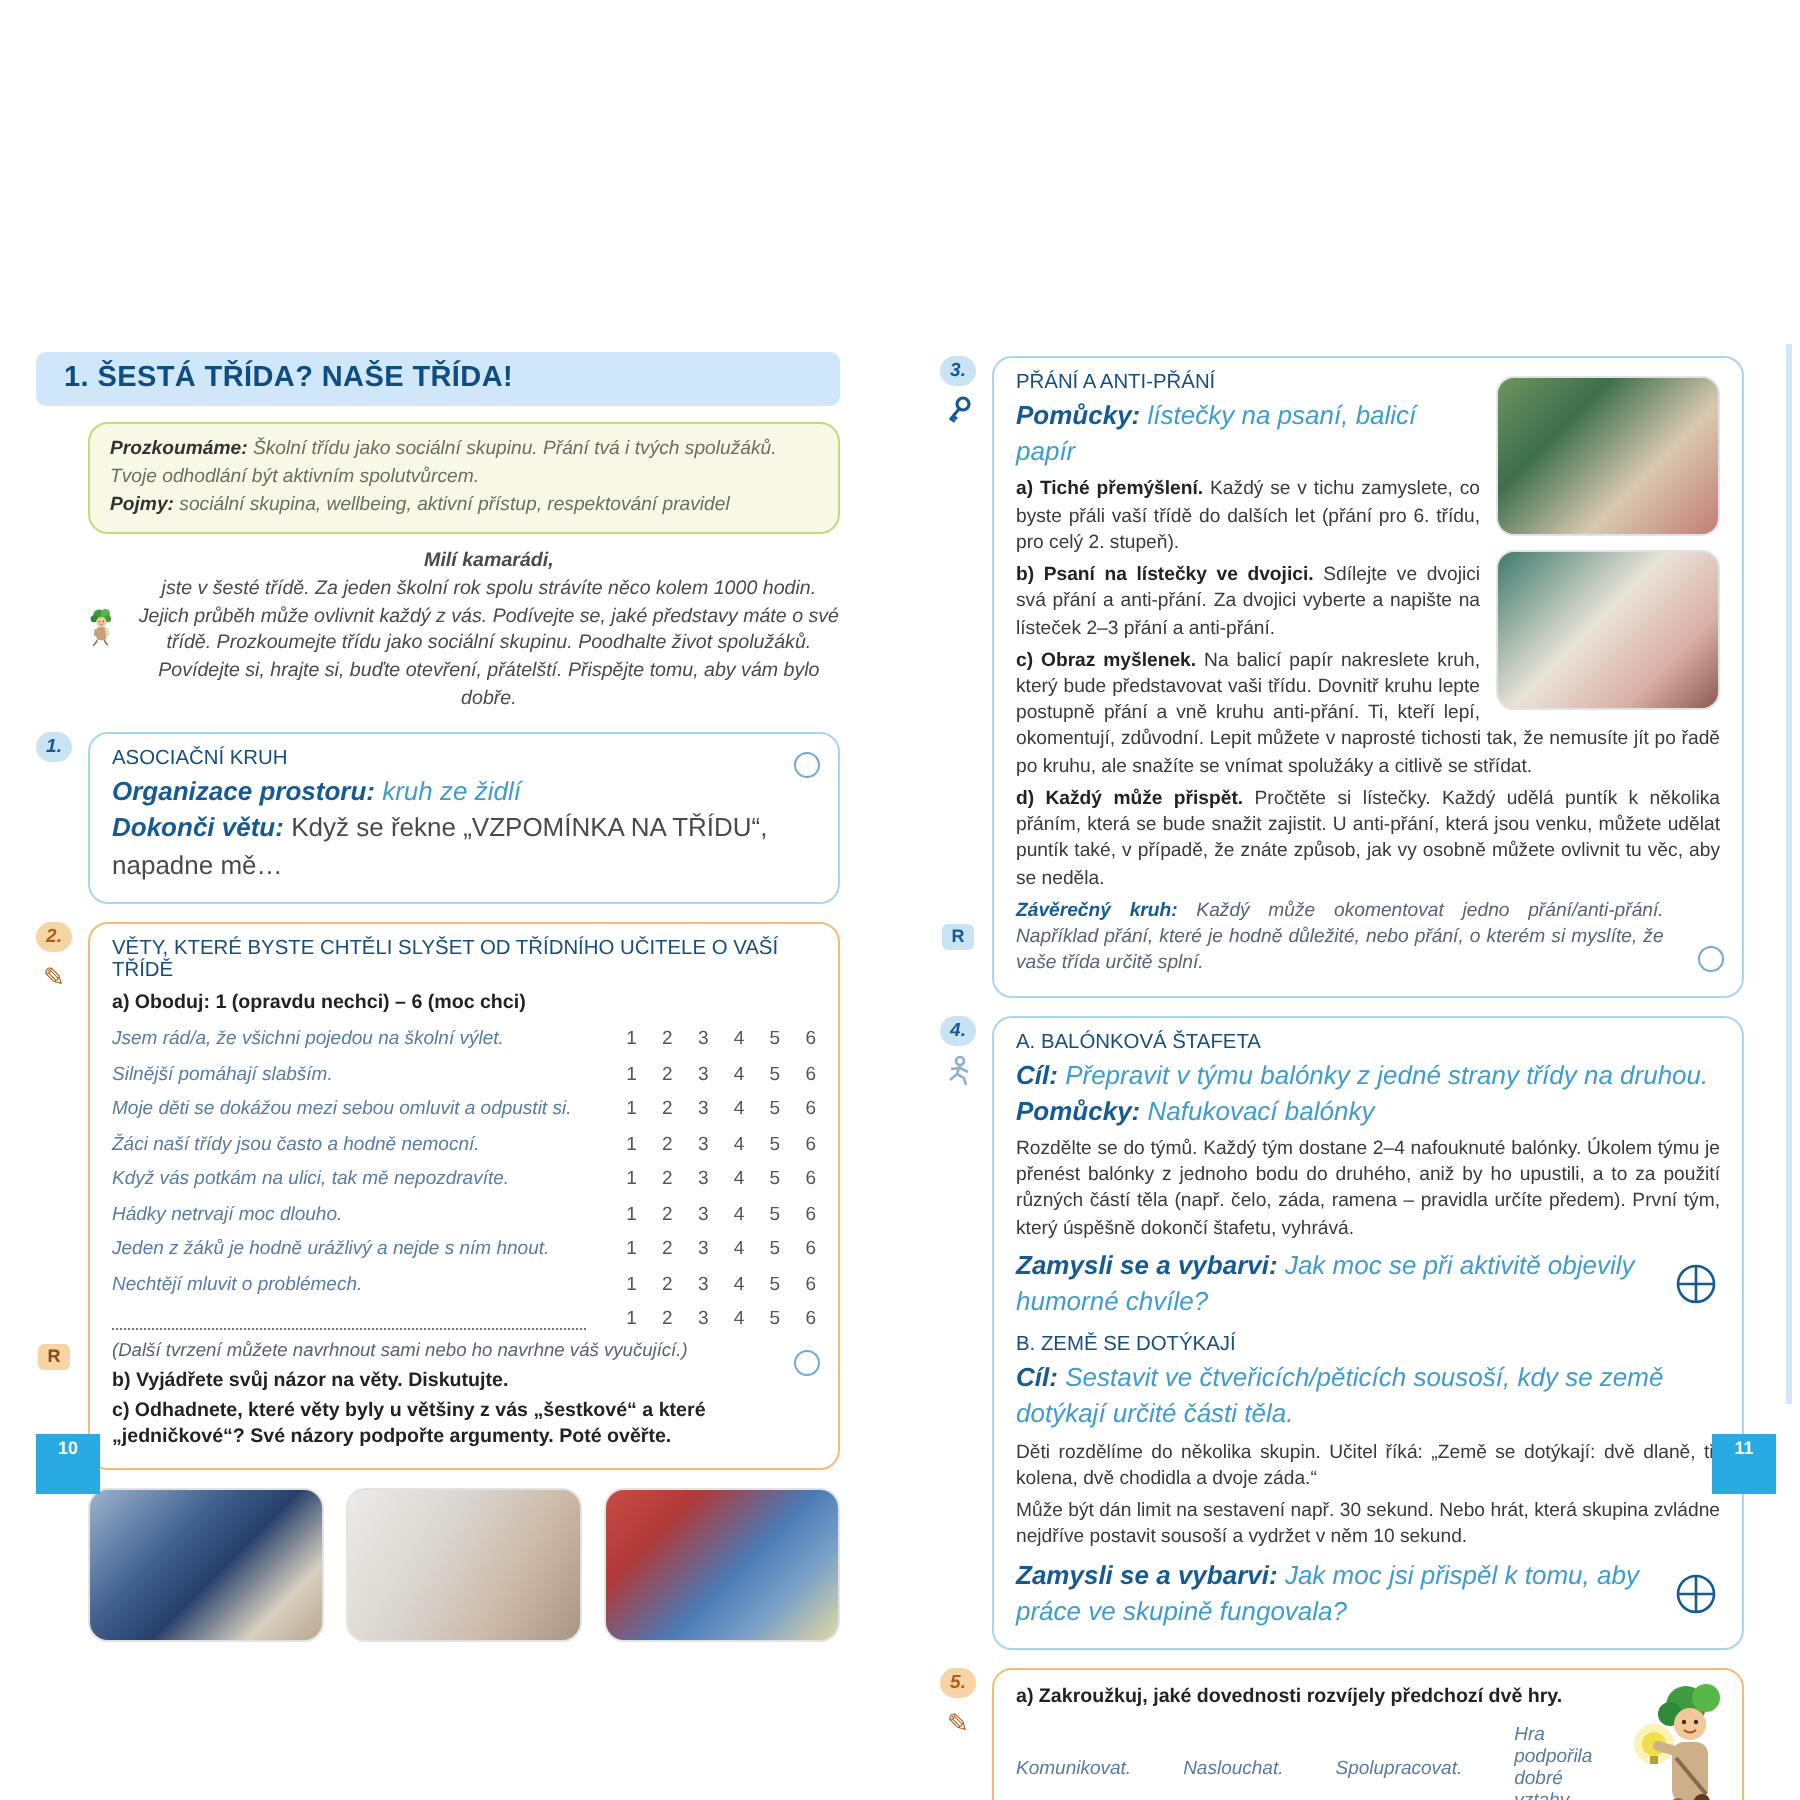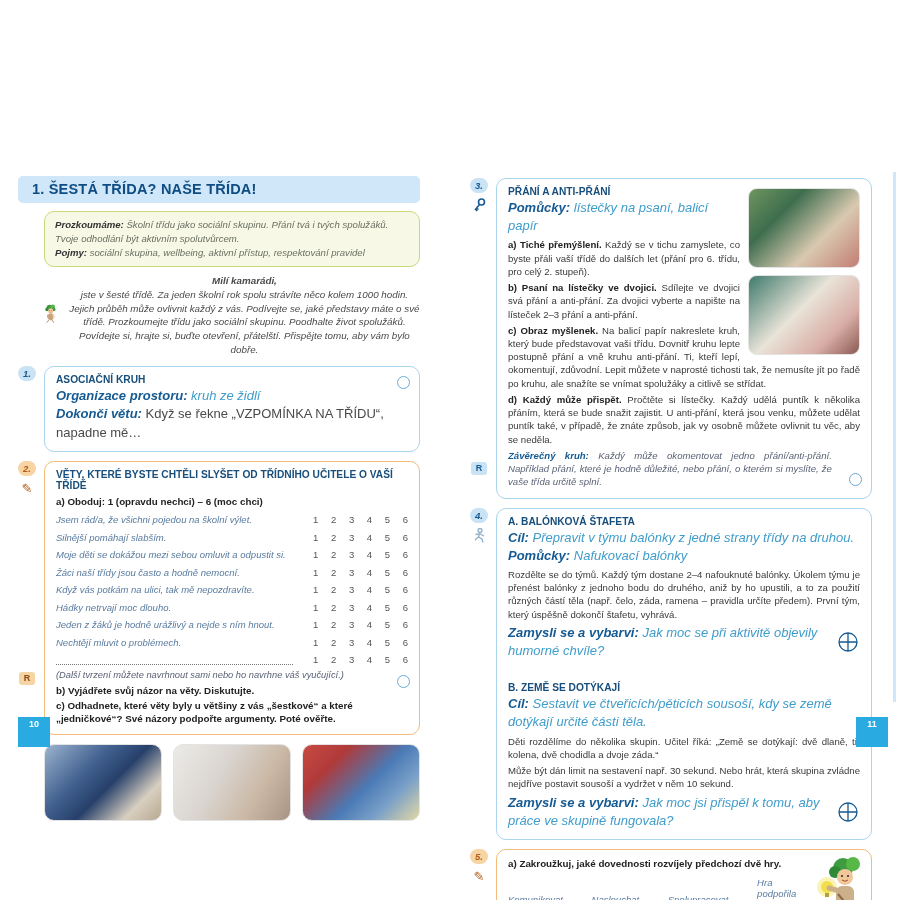--- a/index.html
+++ b/index.html
@@ -26,21 +26,21 @@
   .badge-blue { background:#c9e3f5; color:#155a92; }
   .badge-orange { background:#f6d4a4; color:#b35c17; }
   .icon-badge { margin-top:5px; width:18px; text-align:center; }
   .r-badge { position:absolute; left:1px; width:16px; height:13px; line-height:13px; border-radius:3px; text-align:center; font-size:9px; font-weight:bold; }
   .r-orange { background:#f6d4a4; color:#8a4a12; }
   .r-blue { background:#c9e3f5; color:#155a92; }
 
   .box { flex:1; border-radius:10px; padding:7px 11px 9px; position:relative; background:#fff; }
   .border-blue { border:1.5px solid #a9d5ee; }
   .border-orange { border:1.5px solid #f0bc78; }
-  .box-heading { color:#174e7c; font-weight:bold; font-size:10.2px; margin-bottom:2px; }
+  .box-heading { color:#174e7c; font-weight:normal; font-size:10.2px; margin-bottom:2px; }
 
   .line { font-size:13px; line-height:1.4; }
   .lbl { font-weight:bold; font-style:italic; color:#155a92; }
   .val-blue { font-style:italic; color:#3f9ccb; }
   .val-gray { color:#4a4a4a; }
   .para { font-size:9.6px; line-height:1.38; margin-top:3px; text-align:justify; }
   .para b { color:#222; }
   .italic-gray { font-style:italic; color:#5a6275; }
 
   .stmt-row { display:flex; align-items:flex-end; justify-content:space-between; margin-top:6.5px; }
@@ -70,21 +70,21 @@
   .zamysli .grow { flex:1; }
   .target-icon { flex:none; margin-left:8px; }
 
   .opt-line { display:flex; gap:26px; font-style:italic; color:#587ba0; font-size:9.5px; margin-top:7px;align-items:center; }
 
   .pgnum { position:absolute; width:32px; height:30px; background:#29abe2; color:#fff; font-size:9px; font-weight:bold; text-align:center; line-height:14px; }
   #pgnum-left { left:18px; top:717px; }
   #pgnum-right { left:856px; top:717px; }
   #edge-line { position:absolute; left:893px; top:172px; width:2.5px; height:530px; background:#cfe7f8; }
 
-  .subhead-b { margin-top:22px; }
+  .subhead-b { margin-top:7px; }
 </style>
 </head>
 <body>
 
 <div class="page" id="left-page">
 
   <div class="title-bar">1. ŠESTÁ TŘÍDA? NAŠE TŘÍDA!</div>
 
   <div class="intro-box indent">
     <div>

